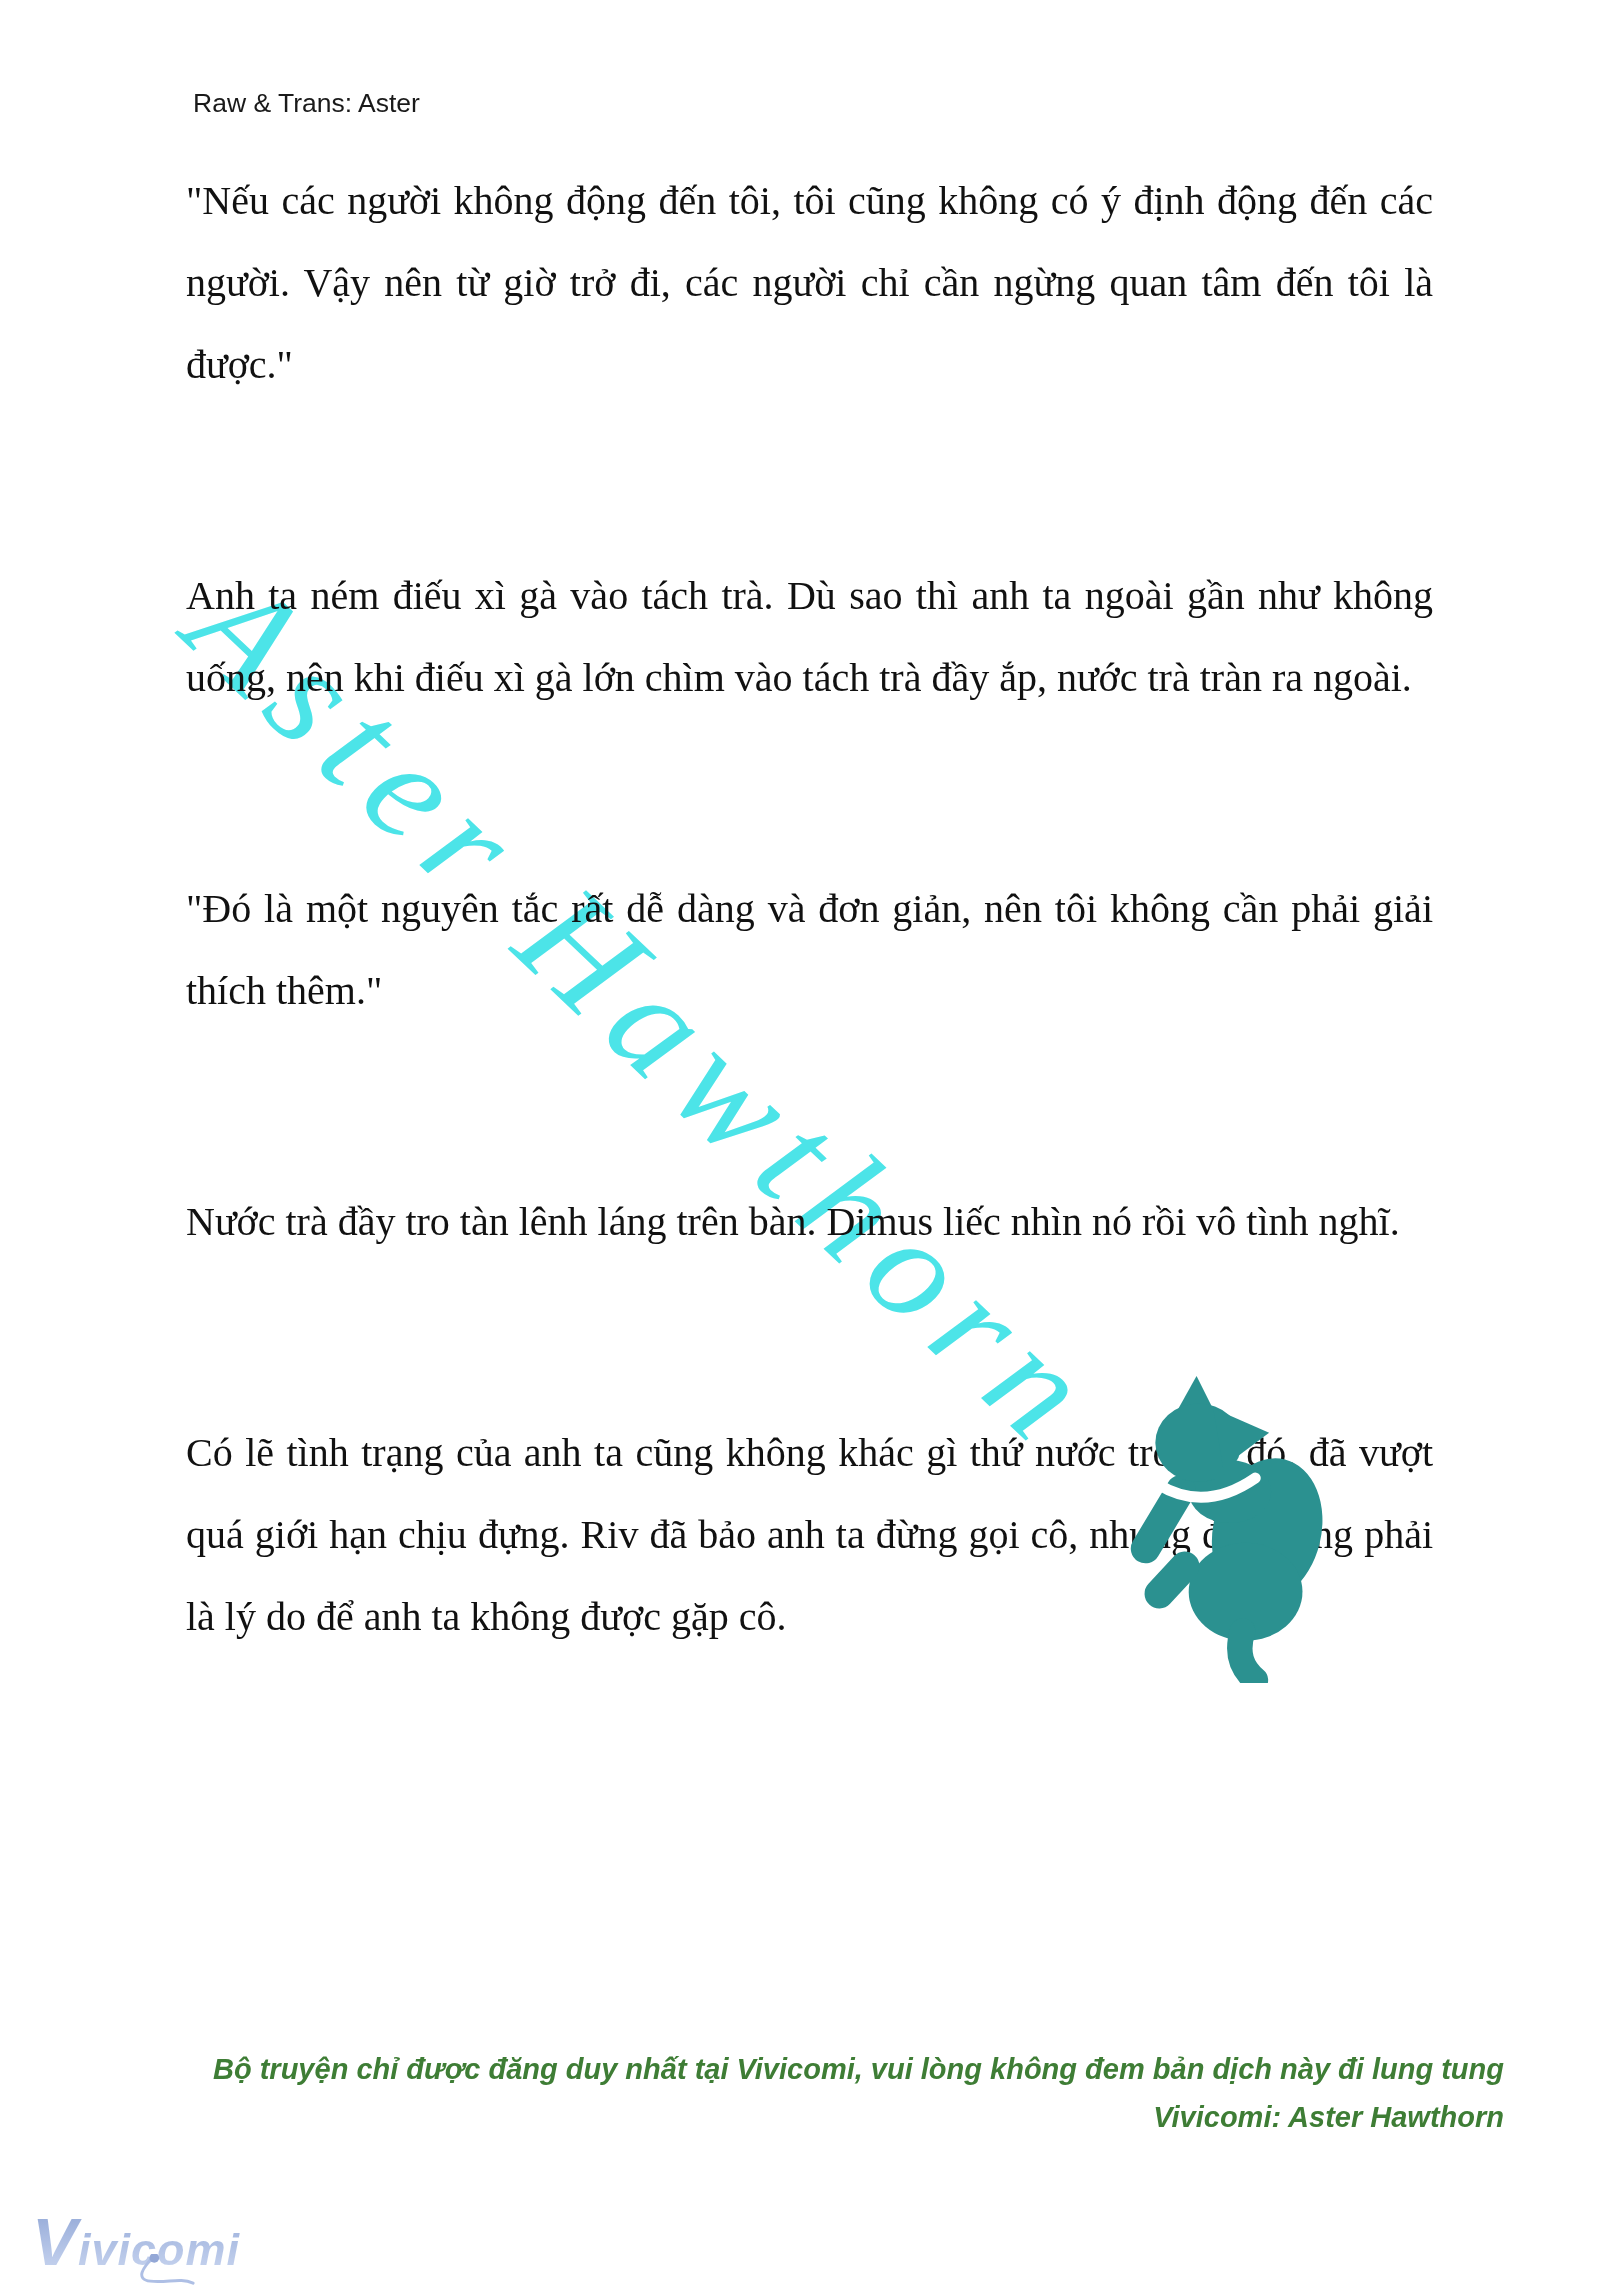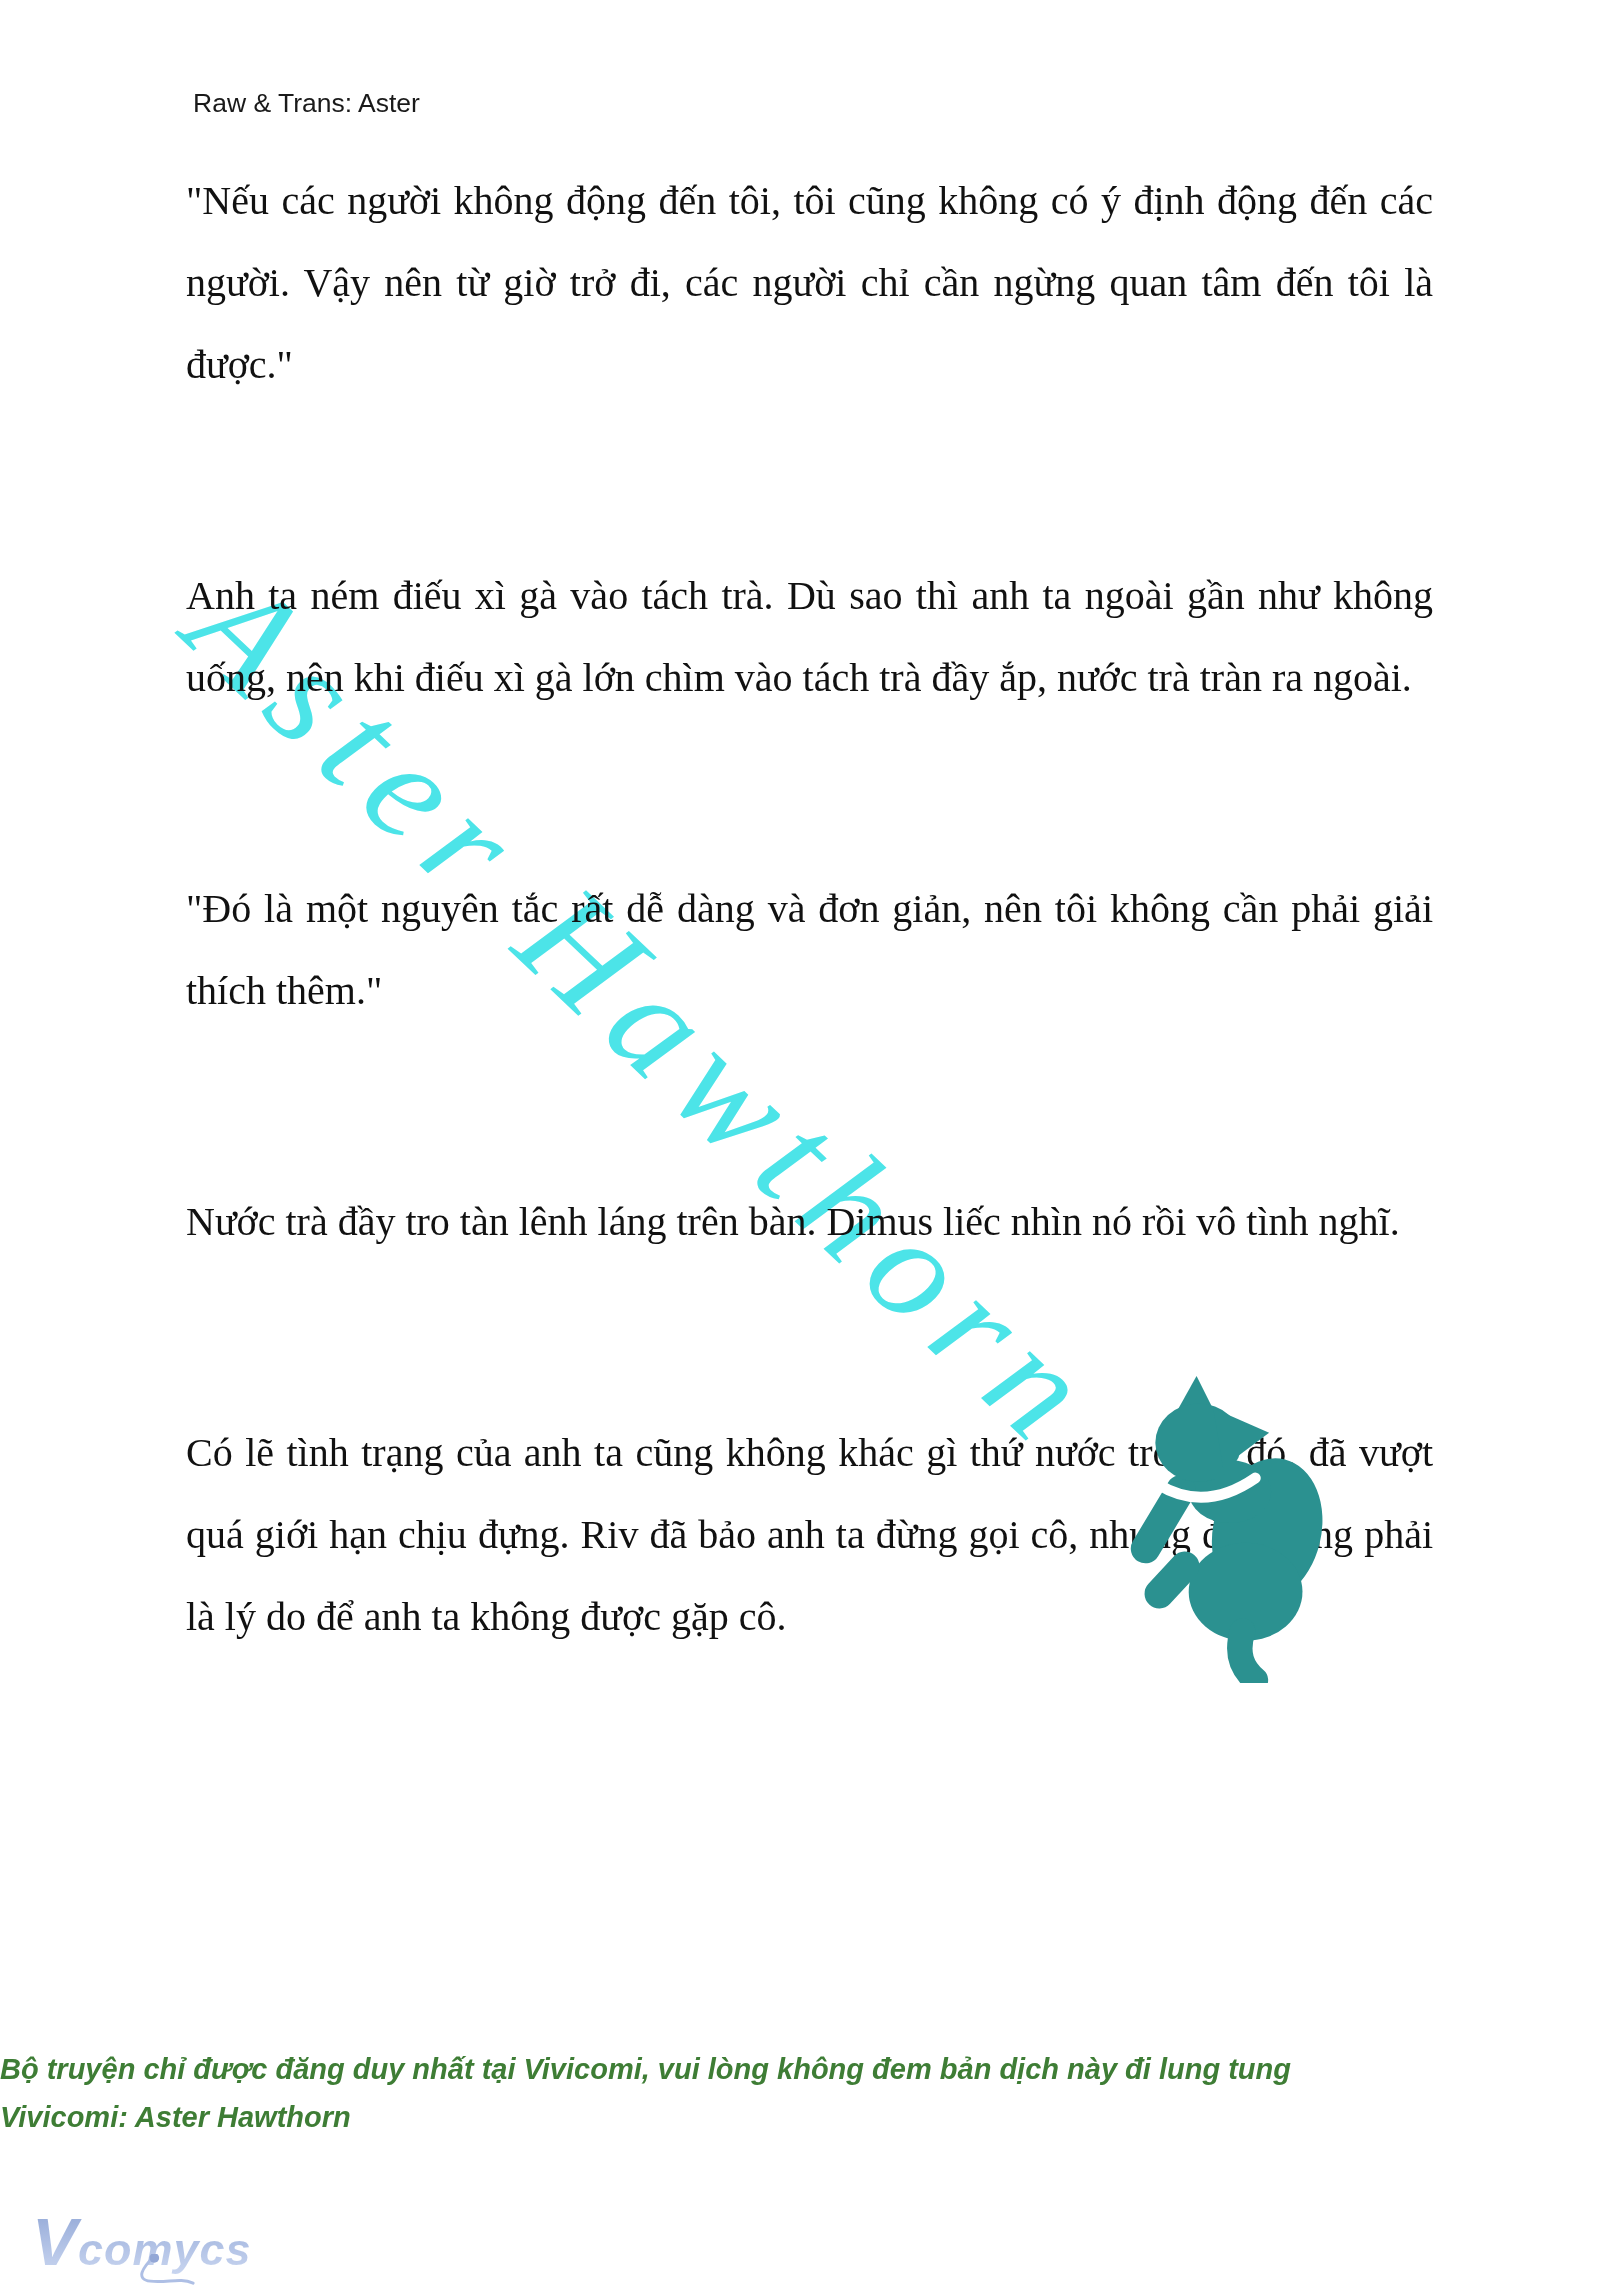--- a/index.html
+++ b/index.html
@@ -63,28 +63,29 @@
     top:1374px;
     width:208px;
     height:309px;
     z-index:1;
   }
   .footer{
     position:absolute;
     left:0;
     top:2045px;
     width:1504px;
-    text-align:left;
+    text-align:right;
     font-family:"Liberation Sans","DejaVu Sans",sans-serif;
     font-weight:bold;
     font-style:italic;
     font-size:29px;
     line-height:48px;
     color:var(--footer-green);
     z-index:2;
+    padding-left:12px;
   }
   .logo{
     position:absolute;
     left:32px;
     top:2203px;
     z-index:2;
     font-family:"Liberation Sans","DejaVu Sans",sans-serif;
     font-weight:900;
     font-style:italic;
   }
@@ -137,19 +138,19 @@
     <polygon points="95,35 152,60 105,95"></polygon>
   </g>
 </svg>
 
 <div class="footer">
   <div>Bộ truyện chỉ được đăng duy nhất tại Vivicomi, vui lòng không đem bản dịch này đi lung tung</div>
   <div>Vivicomi: Aster Hawthorn</div>
 </div>
 
 <div class="logo">
-  <span class="logo-text">Vcomycs</span>
+  <span class="logo-text">Vivicomi</span>
   <svg width="78" height="33" viewBox="0 0 80 34" xmlns="http://www.w3.org/2000/svg" aria-hidden="true">
     <path d="M30 2 C18 14 10 26 26 28 C44 30 56 24 70 30" stroke="#aebfe5" stroke-width="3" fill="none" stroke-linecap="round"></path>
     <circle cx="30" cy="4" r="5" fill="#93a7d6"></circle>
   </svg>
 </div>
 
 
 </body></html>

